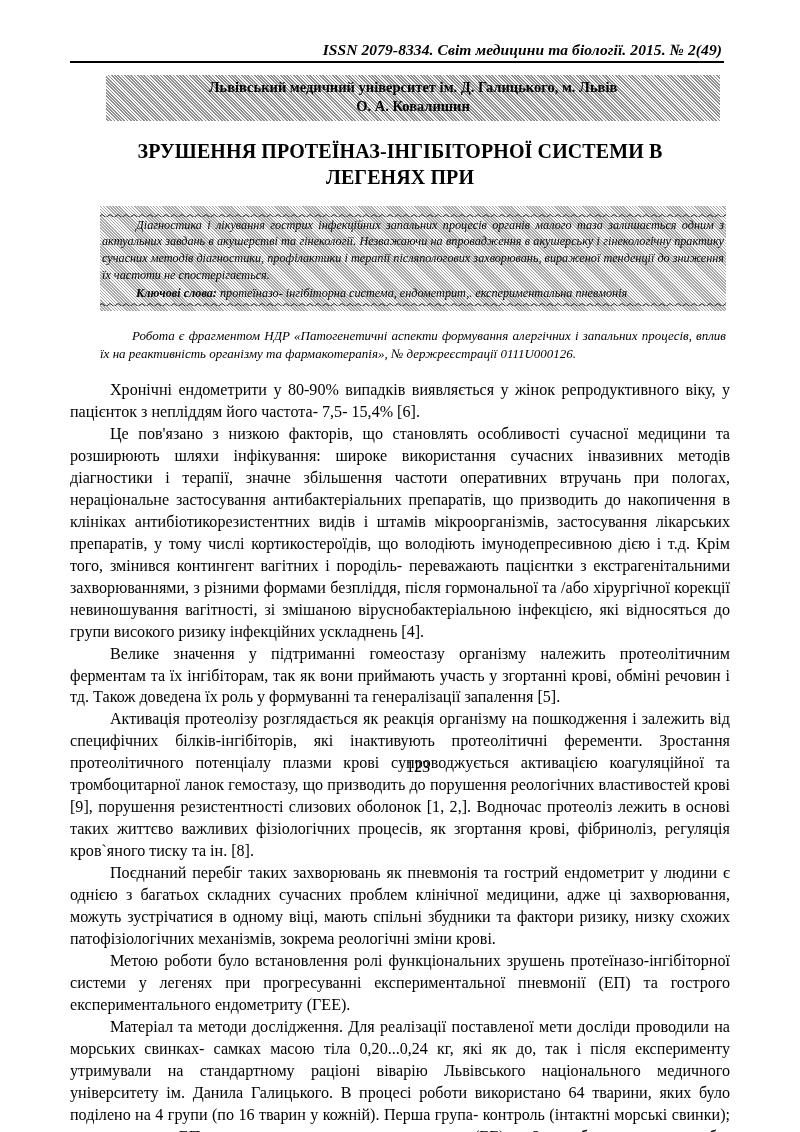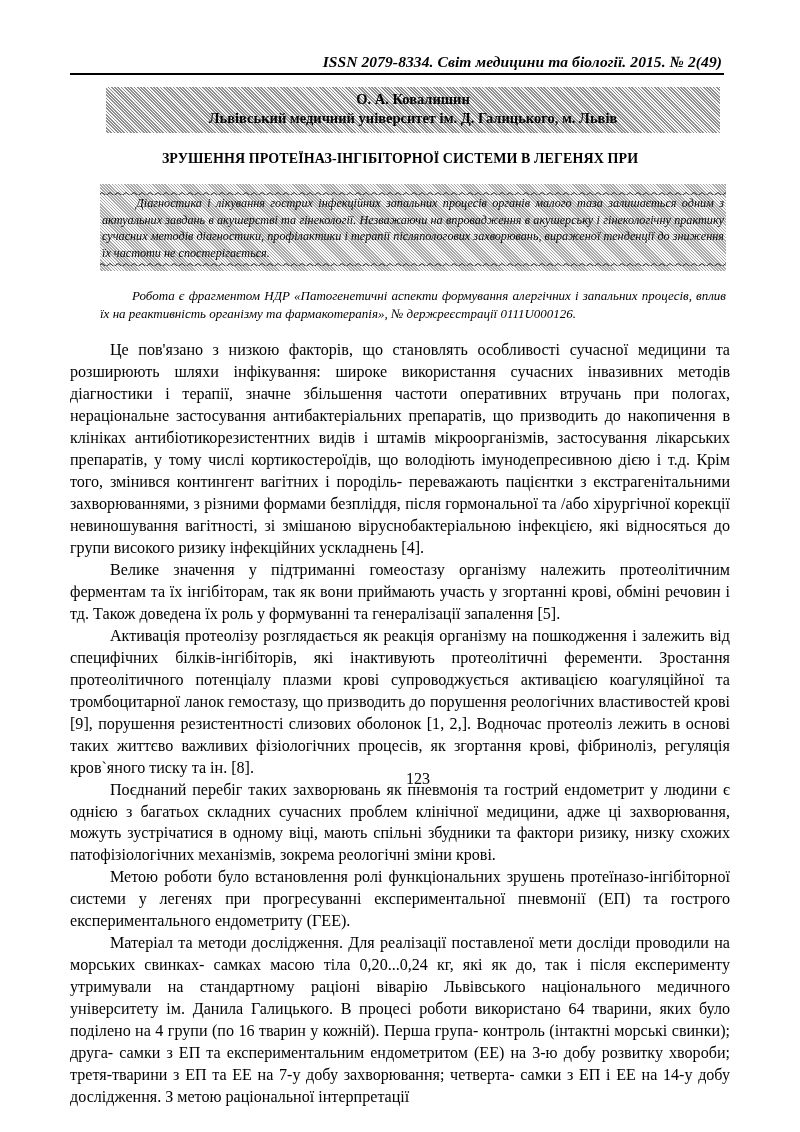--- a/index.html
+++ b/index.html
@@ -15,21 +15,20 @@
     position: relative;
     overflow: hidden;
   }
 
   .page {
     width: 800px;
     height: 824px;
     position: relative;
     box-sizing: border-box;
     padding: 0 72px;
-    margin-top: 12px;
   }
 
   
   .running-head {
     padding-top: 41px;
     text-align: right;
     font-style: italic;
     font-weight: bold;
     font-size: 15.5px;
     letter-spacing: 0.1px;
@@ -74,21 +73,21 @@
   }
   .author-line {
     position: relative;
   }
 
   
   .article-title {
     margin-top: 17px;
     text-align: center;
     font-weight: bold;
-    font-size: 14px;
+    font-size: 20px;
     line-height: 1.30;
     letter-spacing: 0.1px;
     padding: 0 14px;
   }
 
   
   .abstract-wrap {
     margin-top: 16px;
     margin-left: 28px;
     margin-right: 2px;
@@ -172,47 +171,49 @@
 </head>
 <body>
 
 <div class="page">
 
   <div class="running-head">ISSN 2079-8334. Світ медицини та біології. 2015. № 2(49)</div>
   <div class="head-rule"></div>
 
 
   <div class="author-block">
+    <div class="author-line">Львівський медичний університет ім. Д. Галицького, м. Львів</div>
     <div class="author-line">О. А. Ковалишин</div>
-    <div class="author-line">Львівський медичний університет ім. Д. Галицького, м. Львів</div>
   </div>
 
   <div class="article-title">
     <div>ЗРУШЕННЯ ПРОТЕЇНАЗ-ІНГІБІТОРНОЇ СИСТЕМИ В ЛЕГЕНЯХ ПРИ</div>
   </div>
 
   <div class="abstract-wrap">
     <div class="wavy">
       <svg width="670" height="4" viewBox="0 0 670 4" preserveAspectRatio="none">
         <path d="M0 3 Q2 0 4 3 T8 3 T12 3 T16 3 T20 3 T24 3 T28 3 T32 3 T36 3 T40 3 T44 3 T48 3 T52 3 T56 3 T60 3 T64 3 T68 3 T72 3 T76 3 T80 3 T84 3 T88 3 T92 3 T96 3 T100 3 T104 3 T108 3 T112 3 T116 3 T120 3 T124 3 T128 3 T132 3 T136 3 T140 3 T144 3 T148 3 T152 3 T156 3 T160 3 T164 3 T168 3 T172 3 T176 3 T180 3 T184 3 T188 3 T192 3 T196 3 T200 3 T204 3 T208 3 T212 3 T216 3 T220 3 T224 3 T228 3 T232 3 T236 3 T240 3 T244 3 T248 3 T252 3 T256 3 T260 3 T264 3 T268 3 T272 3 T276 3 T280 3 T284 3 T288 3 T292 3 T296 3 T300 3 T304 3 T308 3 T312 3 T316 3 T320 3 T324 3 T328 3 T332 3 T336 3 T340 3 T344 3 T348 3 T352 3 T356 3 T360 3 T364 3 T368 3 T372 3 T376 3 T380 3 T384 3 T388 3 T392 3 T396 3 T400 3 T404 3 T408 3 T412 3 T416 3 T420 3 T424 3 T428 3 T432 3 T436 3 T440 3 T444 3 T448 3 T452 3 T456 3 T460 3 T464 3 T468 3 T472 3 T476 3 T480 3 T484 3 T488 3 T492 3 T496 3 T500 3 T504 3 T508 3 T512 3 T516 3 T520 3 T524 3 T528 3 T532 3 T536 3 T540 3 T544 3 T548 3 T552 3 T556 3 T560 3 T564 3 T568 3 T572 3 T576 3 T580 3 T584 3 T588 3 T592 3 T596 3 T600 3 T604 3 T608 3 T612 3 T616 3 T620 3 T624 3 T628 3 T632 3 T636 3 T640 3 T644 3 T648 3 T652 3 T656 3 T660 3 T664 3 T668 3" fill="none" stroke="#111" stroke-width="0.9"></path>
       </svg>
     </div>
 
     <p class="abstract-text">Діагностика і лікування гострих інфекційних запальних процесів органів малого таза залишається одним з актуальних завдань в акушерстві та гінекології. Незважаючи на впровадження в акушерську і гінекологічну практику сучасних методів діагностики, профілактики і терапії післяпологових захворювань, вираженої тенденції до зниження їх частоти не спостерігається.</p>
+    <p class="keywords"><b>Ключові слова:</b> <span>протеїназо- інгібіторна система, ендометрит,. експериментальна пневмонія</span></p>
 
     <div class="wavy">
       <svg width="670" height="4" viewBox="0 0 670 4" preserveAspectRatio="none">
         <path d="M0 3 Q2 0 4 3 T8 3 T12 3 T16 3 T20 3 T24 3 T28 3 T32 3 T36 3 T40 3 T44 3 T48 3 T52 3 T56 3 T60 3 T64 3 T68 3 T72 3 T76 3 T80 3 T84 3 T88 3 T92 3 T96 3 T100 3 T104 3 T108 3 T112 3 T116 3 T120 3 T124 3 T128 3 T132 3 T136 3 T140 3 T144 3 T148 3 T152 3 T156 3 T160 3 T164 3 T168 3 T172 3 T176 3 T180 3 T184 3 T188 3 T192 3 T196 3 T200 3 T204 3 T208 3 T212 3 T216 3 T220 3 T224 3 T228 3 T232 3 T236 3 T240 3 T244 3 T248 3 T252 3 T256 3 T260 3 T264 3 T268 3 T272 3 T276 3 T280 3 T284 3 T288 3 T292 3 T296 3 T300 3 T304 3 T308 3 T312 3 T316 3 T320 3 T324 3 T328 3 T332 3 T336 3 T340 3 T344 3 T348 3 T352 3 T356 3 T360 3 T364 3 T368 3 T372 3 T376 3 T380 3 T384 3 T388 3 T392 3 T396 3 T400 3 T404 3 T408 3 T412 3 T416 3 T420 3 T424 3 T428 3 T432 3 T436 3 T440 3 T444 3 T448 3 T452 3 T456 3 T460 3 T464 3 T468 3 T472 3 T476 3 T480 3 T484 3 T488 3 T492 3 T496 3 T500 3 T504 3 T508 3 T512 3 T516 3 T520 3 T524 3 T528 3 T532 3 T536 3 T540 3 T544 3 T548 3 T552 3 T556 3 T560 3 T564 3 T568 3 T572 3 T576 3 T580 3 T584 3 T588 3 T592 3 T596 3 T600 3 T604 3 T608 3 T612 3 T616 3 T620 3 T624 3 T628 3 T632 3 T636 3 T640 3 T644 3 T648 3 T652 3 T656 3 T660 3 T664 3 T668 3" fill="none" stroke="#111" stroke-width="0.9"></path>
       </svg>
     </div>
   </div>
 
   <div class="ndr-note">Робота є фрагментом НДР «Патогенетичні аспекти формування алергічних і запальних процесів, вплив їх на реактивність організму та фармакотерапія»,  № держреєстрації 0111U000126.</div>
 
   <div class="body-text">
+    <p><b></b><span>Хронічні ендометрити у 80-90% випадків виявляється у жінок репродуктивного віку, у пацієнток з непліддям його частота- 7,5- 15,4% [6].</span></p>
     <p><b></b><span>Це пов'язано з низкою факторів, що становлять особливості сучасної медицини та розширюють шляхи інфікування: широке використання сучасних інвазивних методів діагностики і терапії, значне збільшення частоти оперативних втручань при пологах, нераціональне застосування антибактеріальних препаратів, що призводить до накопичення в клініках антибіотикорезистентних видів і штамів мікроорганізмів, застосування лікарських препаратів, у тому числі кортикостероїдів, що володіють імунодепресивною дією і т.д. Крім того, змінився контингент вагітних і породіль- переважають пацієнтки з екстрагенітальними захворюваннями, з різними формами безпліддя, після гормональної та /або хірургічної корекції невиношування вагітності, зі змішаною віруснобактеріальною інфекцією, які відносяться до групи високого ризику інфекційних ускладнень [4].</span></p>
     <p><b></b><span>Велике значення у підтриманні гомеостазу організму належить протеолітичним ферментам та їх інгібіторам, так як вони приймають участь у згортанні крові, обміні речовин і тд. Також доведена їх роль у формуванні та генералізації запалення [5].</span></p>
     <p><b></b><span>Активація протеолізу розглядається як реакція організму на пошкодження і залежить від специфічних білків-інгібіторів, які інактивують протеолітичні феременти. Зростання протеолітичного потенціалу плазми крові супроводжується активацією коагуляційної та тромбоцитарної ланок гемостазу, що призводить до порушення реологічних властивостей крові [9], порушення резистентності слизових оболонок [1, 2,]. Водночас протеоліз лежить в основі таких життєво важливих фізіологічних процесів, як згортання крові, фібриноліз, регуляція кров`яного тиску та ін. [8].</span></p>
     <p><b></b><span>Поєднаний перебіг таких захворювань як пневмонія та гострий ендометрит у людини є однією з багатьох складних сучасних проблем клінічної медицини, адже ці захворювання, можуть зустрічатися в одному віці, мають спільні збудники та фактори ризику, низку схожих патофізіологічних механізмів, зокрема реологічні зміни крові.</span></p>
     <p><b>Метою</b><span> роботи було встановлення ролі функціональних зрушень протеїназо-інгібіторної системи у легенях при прогресуванні експериментальної пневмонії (ЕП) та гострого експериментального ендометриту (ГЕЕ).</span></p>
     <p><b>Матеріал та методи дослідження.</b><span> Для реалізації поставленої мети досліди проводили на морських свинках- самках масою тіла 0,20...0,24 кг, які як до, так і після експерименту утримували на стандартному раціоні віварію Львівського національного медичного університету ім. Данила Галицького. В процесі роботи використано 64 тварини, яких було поділено на 4 групи (по 16 тварин у кожній). Перша група- контроль (інтактні морські свинки); друга- самки з ЕП та експериментальним ендометритом (ЕЕ) на 3-ю добу розвитку хвороби; третя-тварини з ЕП та ЕЕ на 7-у добу захворювання; четверта- самки з ЕП і ЕЕ на 14-у добу дослідження. З метою раціональної інтерпретації</span></p>
   </div>
 
   <div class="folio">123</div>
 

